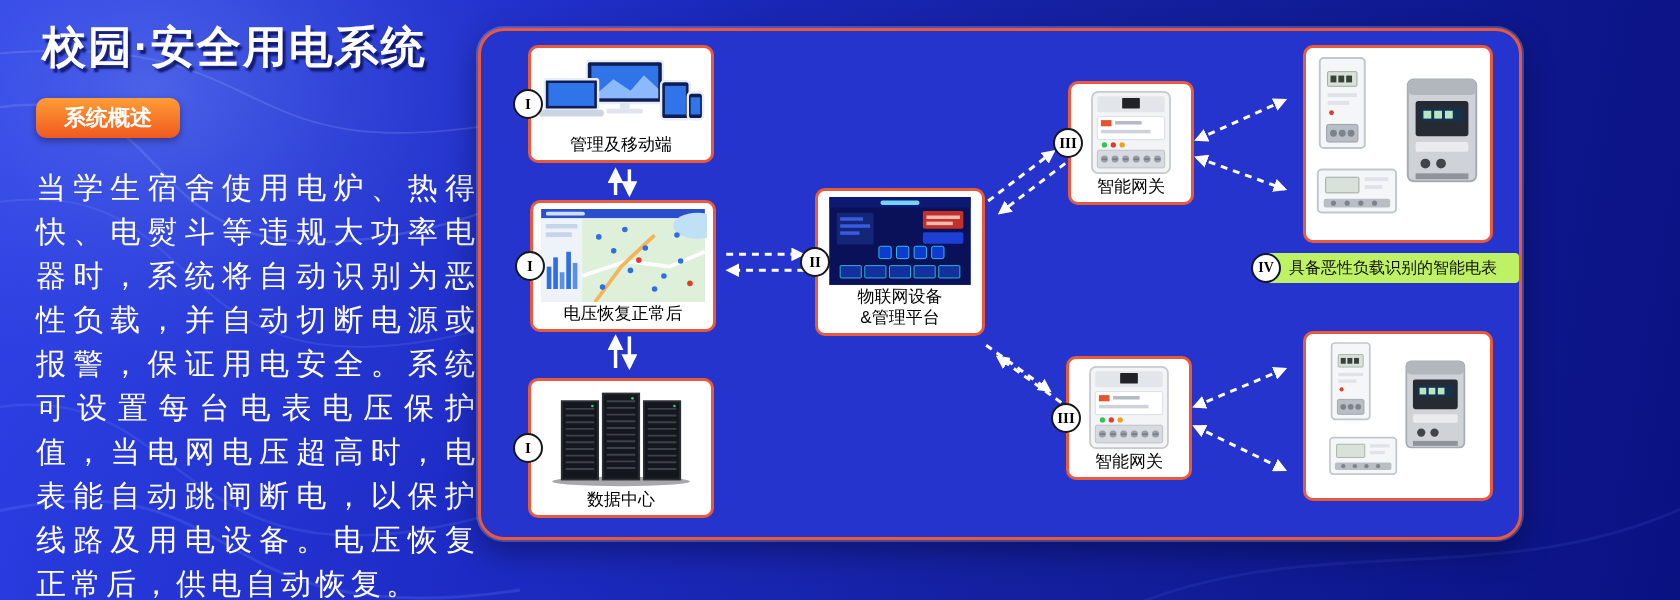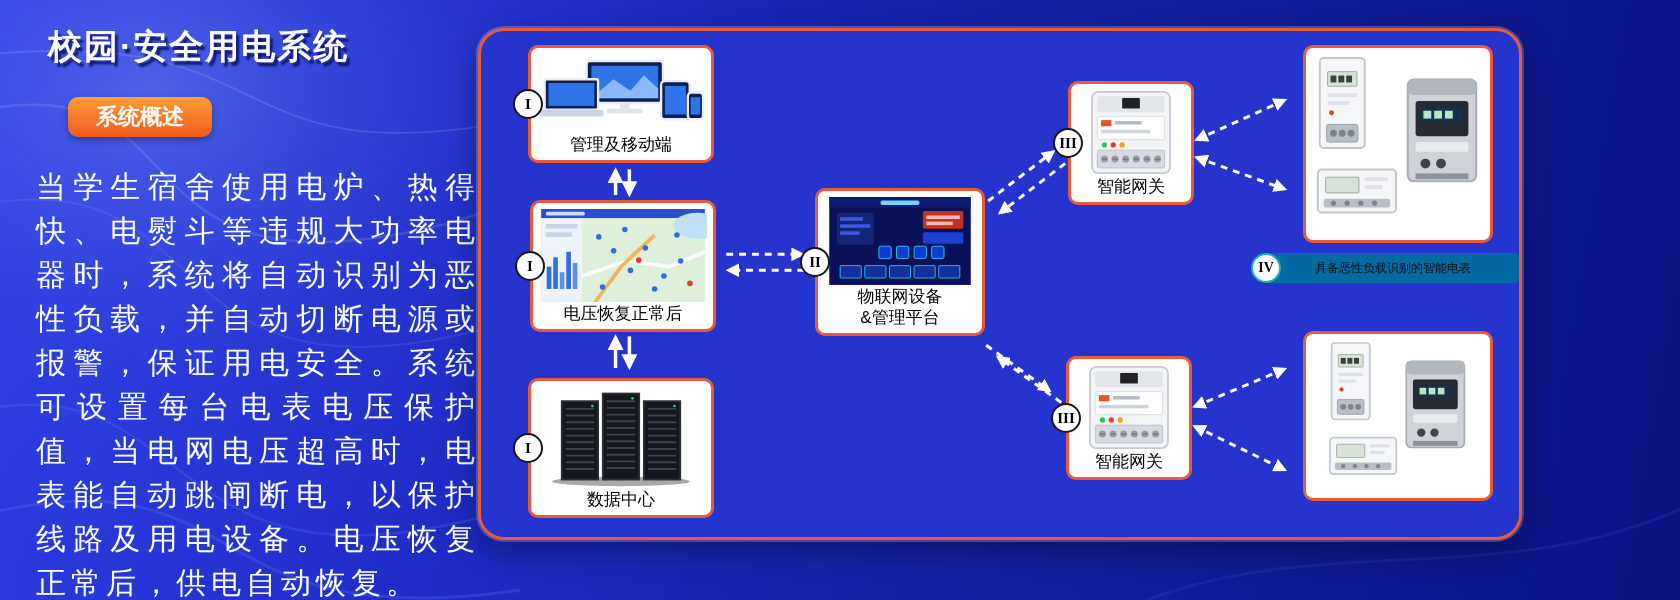--- a/index.html
+++ b/index.html
@@ -5,25 +5,25 @@
   html,body{margin:0;padding:0;background:#060b3a;}
   .stage{
     position:relative;width:1680px;height:600px;overflow:hidden;
     background:linear-gradient(100deg,#2c3ee4 0%,#1d2bc4 32%,#14209f 62%,#0a1282 100%);
     font-family:"Liberation Sans",sans-serif;
   }
   .bg-waves{position:absolute;inset:0;pointer-events:none;}
   
   .left-col{position:absolute;left:36px;top:12px;width:444px;color:#fff;}
   .title{
-    margin:12px;font-size:34px;font-weight:bold;letter-spacing:2px;color:#fff;
+    margin:6px;font-size:44px;font-weight:bold;letter-spacing:2px;color:#fff;
     text-shadow:3px 4px 2px rgba(8,15,85,.8);
   }
   .overview-badge{
-    display:inline-block;margin:15px 0 6px 32px;padding:5px 28px;
+    display:inline-block;margin:15px 0 6px 0;padding:5px 28px;
     font-size:22px;font-weight:bold;color:#fff;border-radius:10px;
     background:linear-gradient(180deg,#ff9d36,#f0591e);
     box-shadow:0 3px 7px rgba(0,0,0,.35);
   }
   .description{
     margin-top:22px;font-size:30px;line-height:44px;letter-spacing:5px;
     text-align:justify;color:#fff;
   }
   
   .panel{
@@ -48,27 +48,27 @@
     font-family:"Liberation Serif",serif;font-size:15px;font-weight:bold;
     box-sizing:border-box;z-index:3;
   }
   .meter-panel{
     position:absolute;background:#fff;border:3px solid #ea5a3a;border-radius:10px;
     box-sizing:border-box;display:flex;align-items:center;justify-content:center;
     padding:4px;z-index:2;
   }
   .meter-panel svg{width:100%;height:100%;}
   .iv-pill{
-    position:absolute;left:786px;top:222px;width:252px;height:30px;background:#0369a1;
+    position:absolute;left:786px;top:222px;width:252px;height:30px;background:#bef264;
     border-radius:4px;display:flex;align-items:center;justify-content:center;
-    font-size:12px;color:#101010;z-index:2;box-sizing:border-box;
+    font-size:16px;color:#101010;z-index:2;box-sizing:border-box;
   }
   .iv-badge{
     position:absolute;left:770px;top:222px;width:30px;height:30px;border-radius:50%;
-    background:#fff;border:2px solid #14b8a6;display:flex;align-items:center;justify-content:center;
+    background:#fff;border:2px solid #0f172a;display:flex;align-items:center;justify-content:center;
     font-family:"Liberation Serif",serif;font-size:14px;font-weight:bold;color:#000;
     box-sizing:border-box;z-index:3;
   }
 </style>
 </head>
 <body>
 
 <div class="stage">
 
   <svg class="bg-waves" viewBox="0 0 1680 600" preserveAspectRatio="none">

